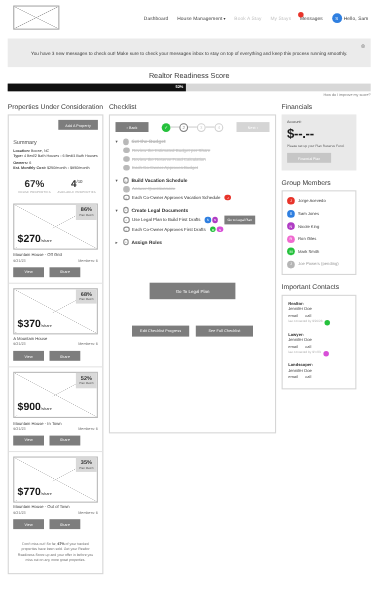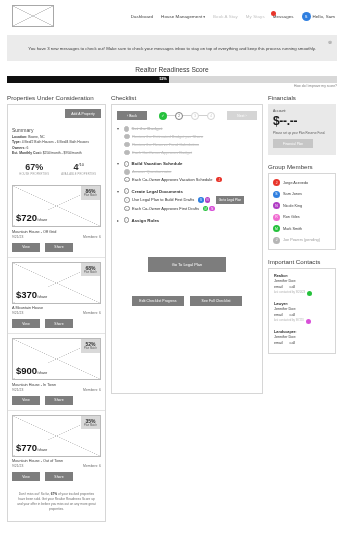--- a/index.html
+++ b/index.html
@@ -89,21 +89,21 @@
     text-align:right; margin:1px 7px 0 7px;
     font-size:3.4px; color:#7c7c7c;
   }
 
   
   .columns {
     display:flex; gap:5px;
     padding:6px 7px 0 7px;
     align-items:flex-start;
   }
-  .col-left  { width:99px; flex:none; }
+  .col-left  { width:87px; flex:none; }
   .col-mid   { width:152px; flex:none; }
   .col-right { width:68px;  flex:none; }
 
   .col-head {
     font-size:6.2px; color:#3a3a3a; margin-bottom:3px; font-weight:400;
   }
   .panel {
     border:1px solid #d6d6d6; background:#fff;
   }
 
@@ -306,21 +306,21 @@
           </div>
       </div>
 
       <div id="property-cards">
           <div class="prop">
             <div class="thumb">
               <div class="match-badge">
                 <div class="match-pct">86%</div>
                 <div class="match-lbl">Plan Match</div>
               </div>
-              <div class="price-wrap"><span class="price">$720</span><span class="price"><span>/share</span></span></div>
+              <div class="price-wrap"><span class="price">$270</span><span class="price"><span>/share</span></span></div>
             </div>
             <div class="prop-name">Mountain House - Off Grid</div>
             <div class="prop-row">
               <span class="prop-date">9/21/23</span>
               <span class="prop-members">Members: 6</span>
             </div>
             <div class="prop-btns">
               <span class="btn btn-sm">View</span>
               <span class="btn btn-sm">Share</span>
             </div>

